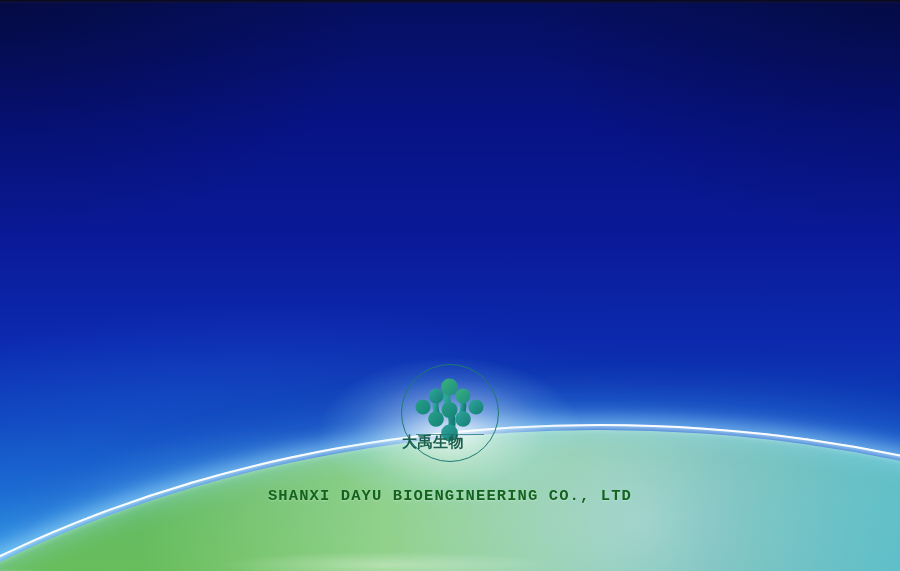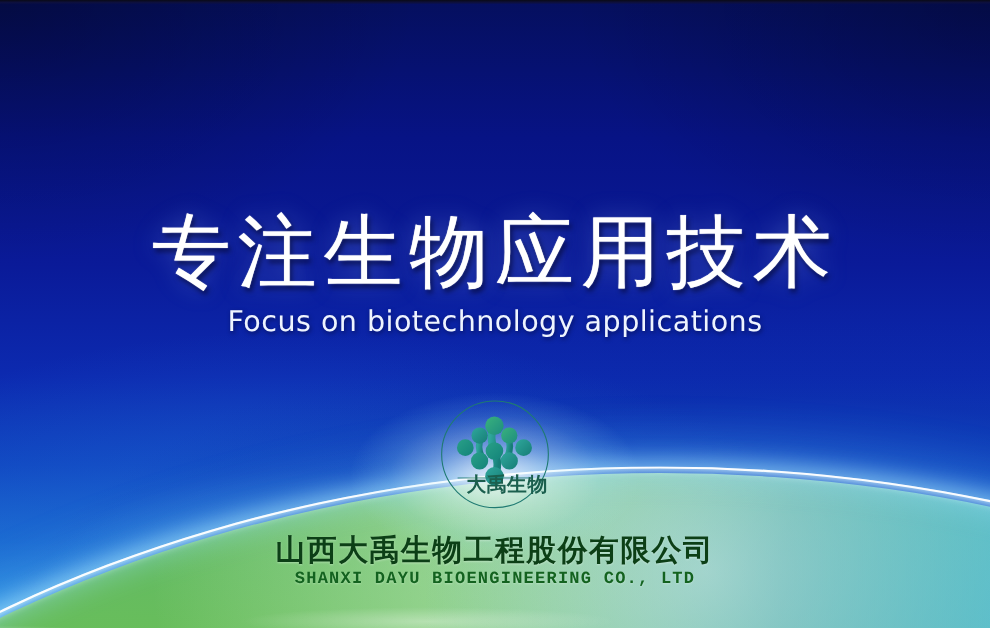--- a/index.html
+++ b/index.html
@@ -206,23 +206,23 @@
   .mol {
     position: absolute;
     left: 0; top: 0;
     width: 98px;
     height: 98px;
   }
   .logo-inner-text {
     position: absolute;
     left: 0; right: 0;
     bottom: 9px;
-    text-align: right;
+    text-align: left;
     font-family: "DejaVu Sans", "Liberation Sans", sans-serif;
-    font-size: 18px;
+    font-size: 15px;
     letter-spacing: 0.5px;
     font-weight: 700;
     color: #1b5f4e;
   }
   .logo-divider {
     position: absolute;
     left: 14px; right: 14px;
     bottom: 26px;
     height: 1px;
     background: rgba(31,122,114,0.75);
@@ -265,24 +265,20 @@
   <div class="sky"></div>
   <div class="sky-vignette"></div>
   <div class="top-strip"></div>
 
   <div class="atmo-glow"></div>
   <div class="planet">
     <div class="terrain"></div>
   </div>
   <div class="limb-rim"></div>
 
-  <div class="headline-wrap">
-    <div class="headline">专注生物应用技术</div>
-    <div class="subtitle">Focus on biotechnology applications</div>
-  </div>
 
   <div class="logo-block">
     <div class="logo-glow"></div>
     <div class="logo-mark">
       <svg class="mol" viewBox="0 0 98 98">
         <defs>
           <linearGradient id="gA" x1="0" y1="0" x2="1" y2="1">
             <stop offset="0" stop-color="#39b27c"></stop>
               <stop offset="1" stop-color="#1d8c80"></stop>
           </linearGradient>
@@ -311,17 +307,16 @@
 
         <circle cx="21" cy="42" r="7.6" fill="url(#gC)"></circle>
         <circle cx="74" cy="42" r="7.6" fill="url(#gB)"></circle>
       </svg>
       <div class="logo-divider"></div>
       <div class="logo-inner-text">大禹生物</div>
     </div>
   </div>
 
   <div class="company">
-    <div class="company-cn">山西大禹生物工程股份有限公司</div>
     <div class="company-en">SHANXI DAYU BIOENGINEERING CO., LTD</div>
   </div>
 
 </div>
 
 </body></html>

